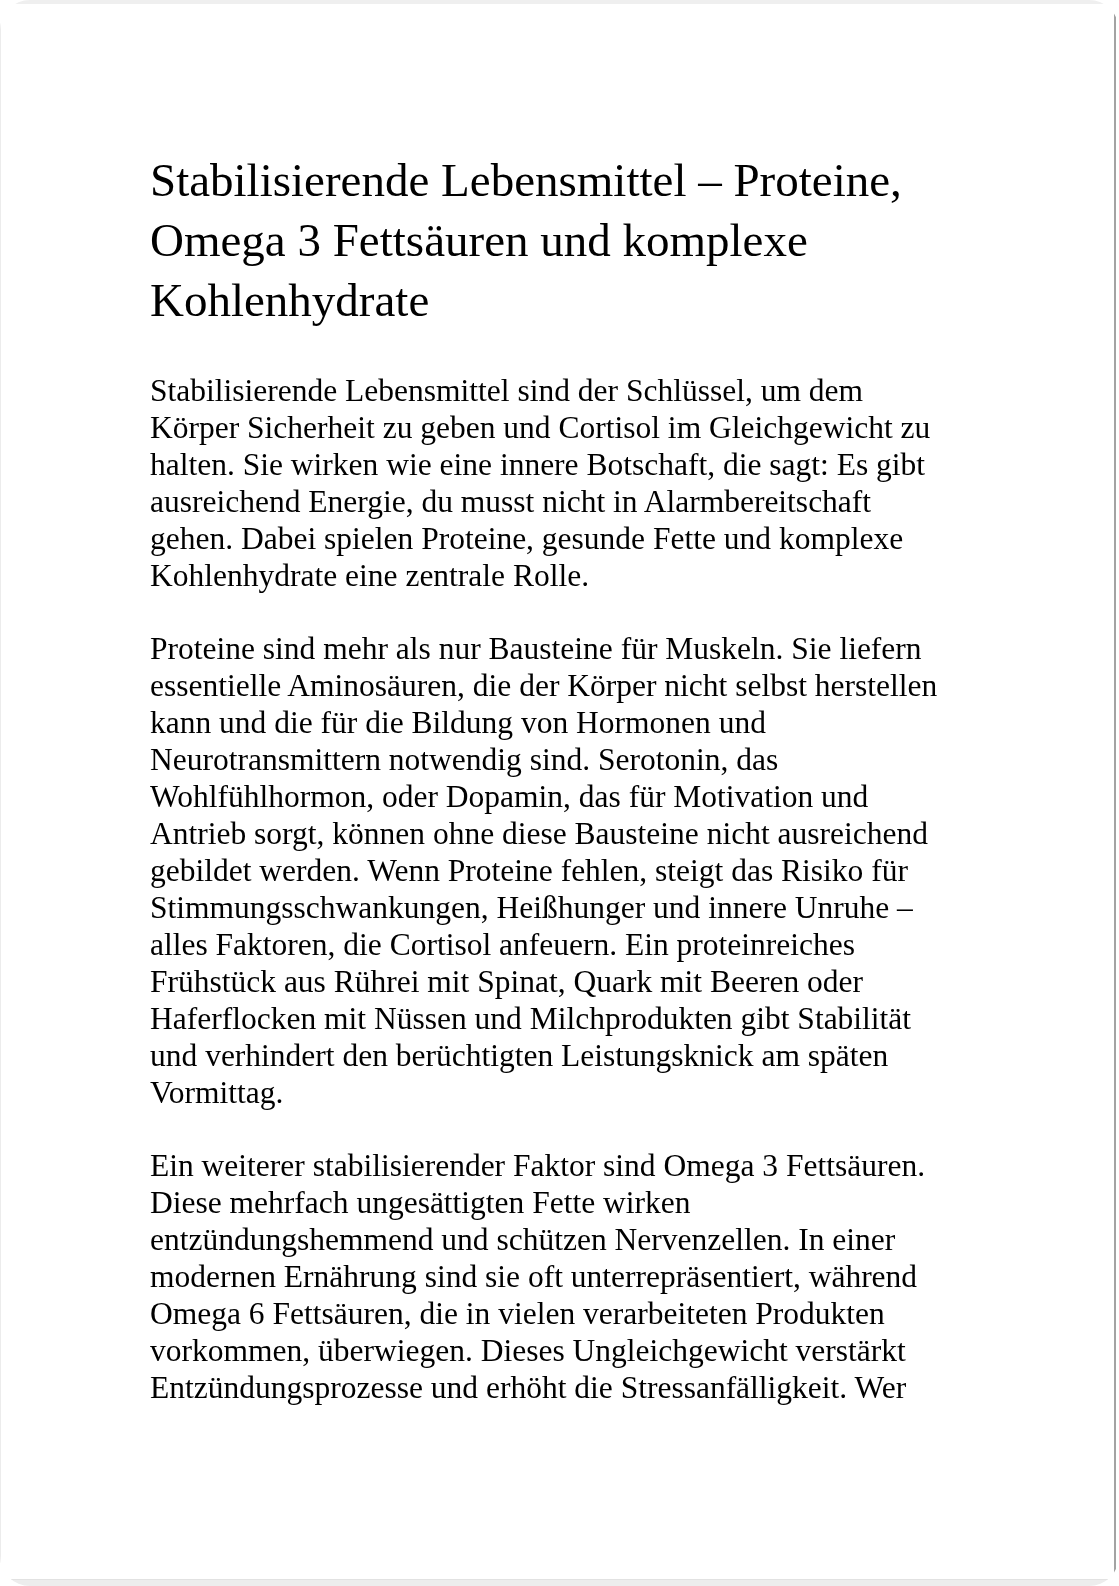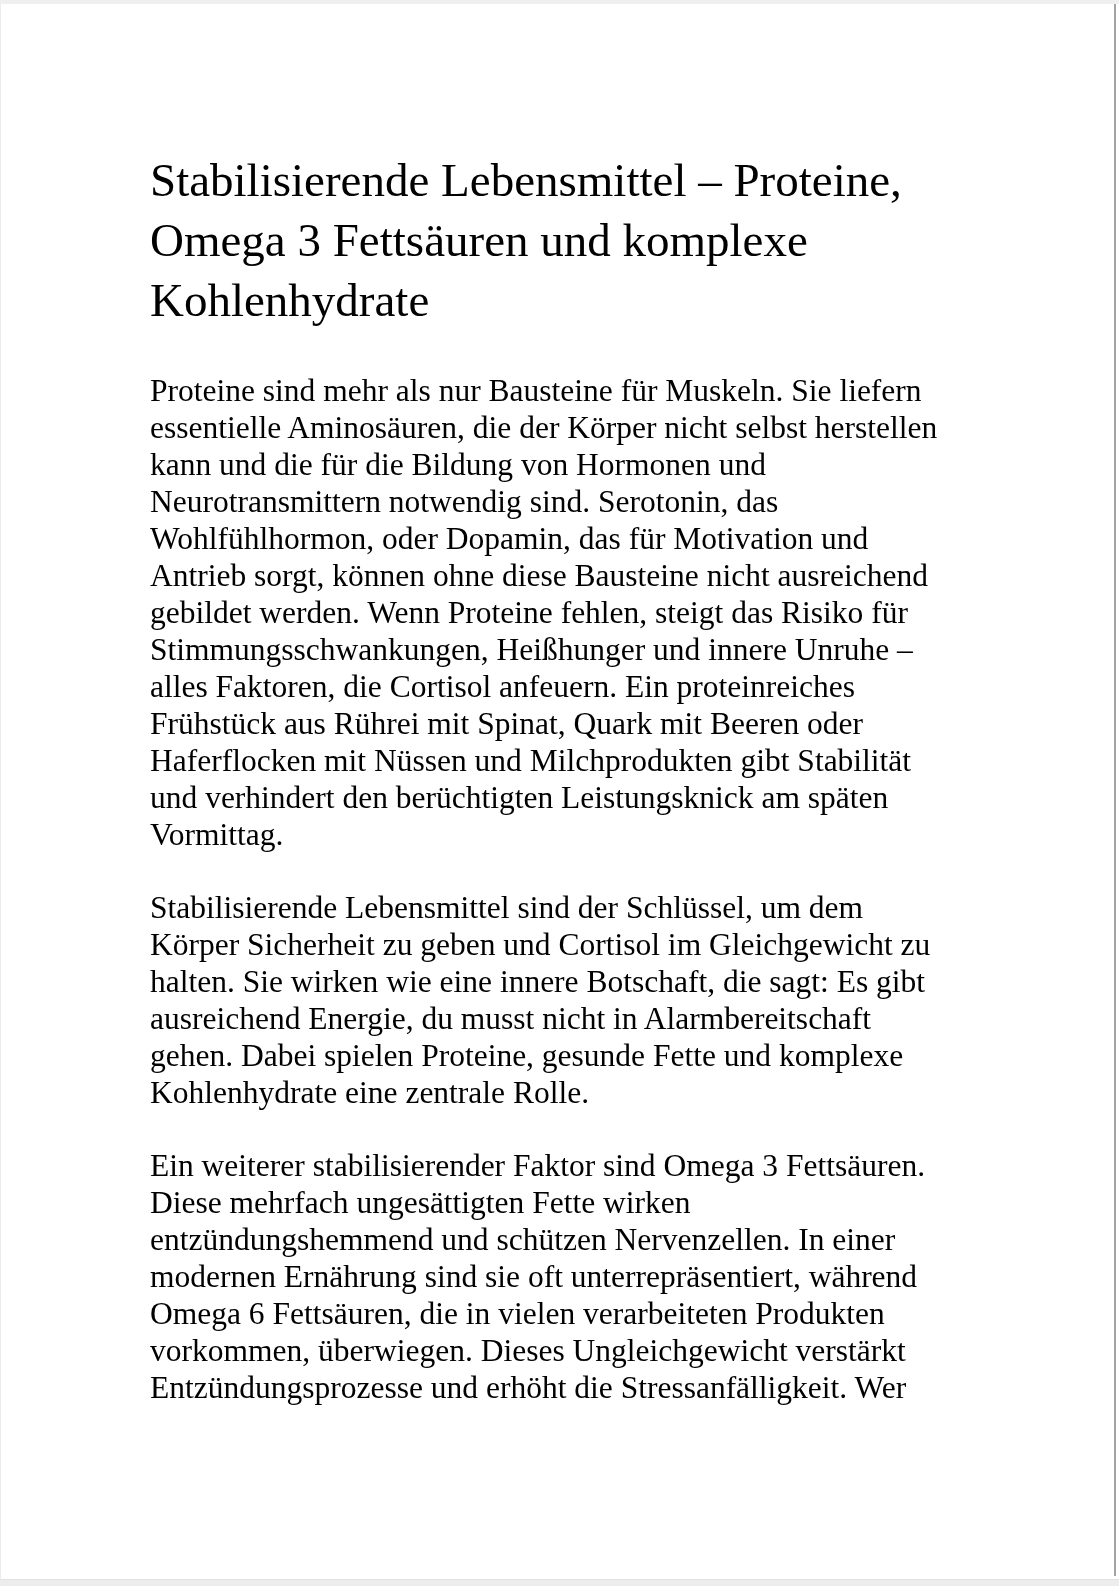--- a/index.html
+++ b/index.html
@@ -8,20 +8,21 @@
     background: #ffffff;
   }
   .page {
     position: relative;
     width: 1119px;
     height: 1586px;
     background: #ffffff;
     overflow: hidden;
     font-family: "Liberation Serif", serif;
     color: #000000;
+    border-radius: 30px;
   }
   .edge-top {
     position: absolute;
     top: 0; left: 0; right: 0;
     height: 4px;
     background: #efefef;
   }
   .edge-left {
     position: absolute;
     top: 4px; bottom: 7px; left: 0;
@@ -67,40 +68,40 @@
 
 <div class="page">
   <div class="edge-top"></div>
   <div class="edge-left"></div>
 
   <div class="content">
     <h1 class="doc-title">Stabilisierende Lebensmittel – Proteine,
 Omega 3 Fettsäuren und komplexe
 Kohlenhydrate</h1>
 
+    <p class="doc-paragraph">Stabilisierende Lebensmittel sind der Schlüssel, um dem
+Körper Sicherheit zu geben und Cortisol im Gleichgewicht zu
+halten. Sie wirken wie eine innere Botschaft, die sagt: Es gibt
+ausreichend Energie, du musst nicht in Alarmbereitschaft
+gehen. Dabei spielen Proteine, gesunde Fette und komplexe
+Kohlenhydrate eine zentrale Rolle.</p>
+
     <p class="doc-paragraph">Proteine sind mehr als nur Bausteine für Muskeln. Sie liefern
 essentielle Aminosäuren, die der Körper nicht selbst herstellen
 kann und die für die Bildung von Hormonen und
 Neurotransmittern notwendig sind. Serotonin, das
 Wohlfühlhormon, oder Dopamin, das für Motivation und
 Antrieb sorgt, können ohne diese Bausteine nicht ausreichend
 gebildet werden. Wenn Proteine fehlen, steigt das Risiko für
 Stimmungsschwankungen, Heißhunger und innere Unruhe –
 alles Faktoren, die Cortisol anfeuern. Ein proteinreiches
 Frühstück aus Rührei mit Spinat, Quark mit Beeren oder
 Haferflocken mit Nüssen und Milchprodukten gibt Stabilität
 und verhindert den berüchtigten Leistungsknick am späten
 Vormittag.</p>
-
-    <p class="doc-paragraph">Stabilisierende Lebensmittel sind der Schlüssel, um dem
-Körper Sicherheit zu geben und Cortisol im Gleichgewicht zu
-halten. Sie wirken wie eine innere Botschaft, die sagt: Es gibt
-ausreichend Energie, du musst nicht in Alarmbereitschaft
-gehen. Dabei spielen Proteine, gesunde Fette und komplexe
-Kohlenhydrate eine zentrale Rolle.</p>
 
     <p class="doc-paragraph">Ein weiterer stabilisierender Faktor sind Omega 3 Fettsäuren.
 Diese mehrfach ungesättigten Fette wirken
 entzündungshemmend und schützen Nervenzellen. In einer
 modernen Ernährung sind sie oft unterrepräsentiert, während
 Omega 6 Fettsäuren, die in vielen verarbeiteten Produkten
 vorkommen, überwiegen. Dieses Ungleichgewicht verstärkt
 Entzündungsprozesse und erhöht die Stressanfälligkeit. Wer</p>
   </div>
 

